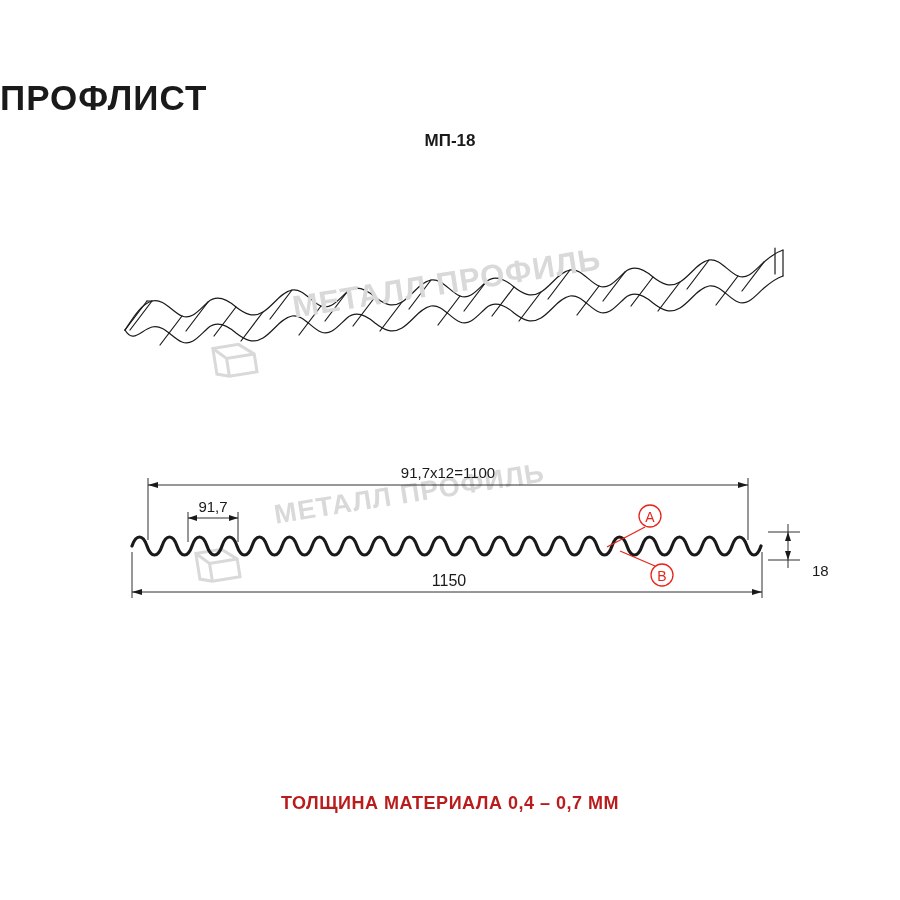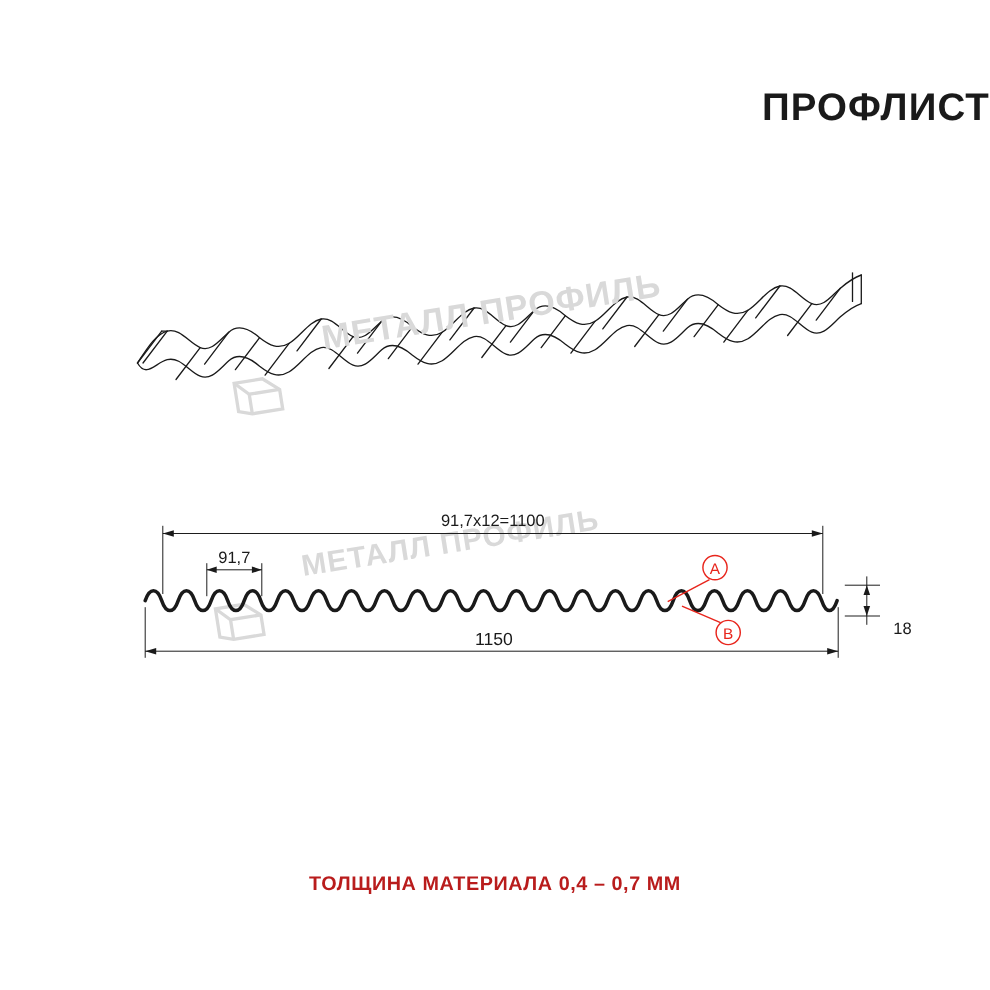--- a/index.html
+++ b/index.html
@@ -18,21 +18,21 @@
   .page {
     position: relative;
     width: 900px;
     height: 900px;
   }
   .title {
     position: absolute;
     top: 78px;
     left: 0;
     width: 900px;
-    text-align: right;
+    text-align: left;
     font-size: 35px;
     font-weight: bold;
     letter-spacing: 1px;
     color: #1a1a1a;
   }
   .subtitle {
     position: absolute;
     top: 131px;
     left: 0;
     width: 900px;
@@ -84,20 +84,21 @@
     position: absolute;
     pointer-events: none;
   }
 </style>
 </head>
 <body>
 
 <div class="page">
 
   <div class="title">ПРОФЛИСТ</div>
+  <div class="subtitle">МП-18</div>
 
   <svg class="svg-layer" width="900" height="900">
     <g fill="none" stroke="#1a1a1a" stroke-width="1.2" stroke-linejoin="round" stroke-linecap="round">
 
       <path d="M125,330
                C133,318 141,304 152,301
                C164,298 172,312 182,316
                C192,320 199,310 208,302
                C217,294 228,300 236,307
                C245,314 253,318 263,312

